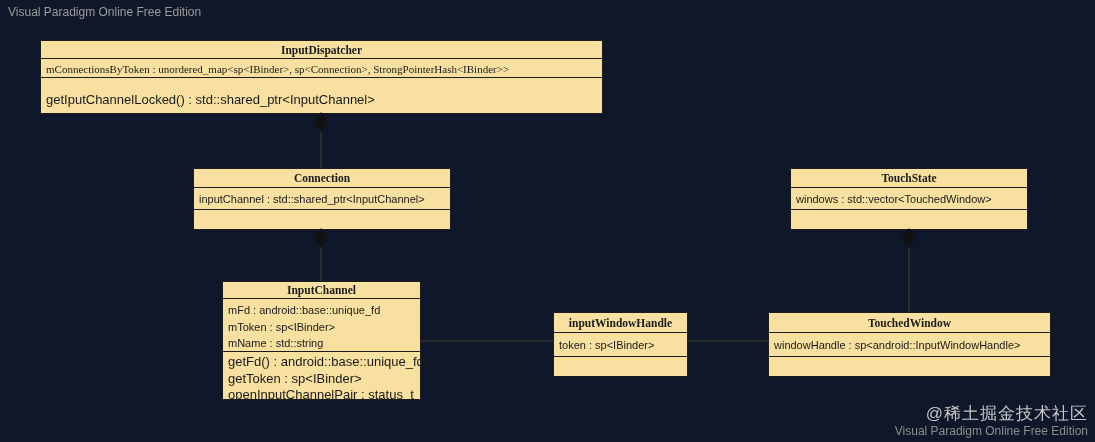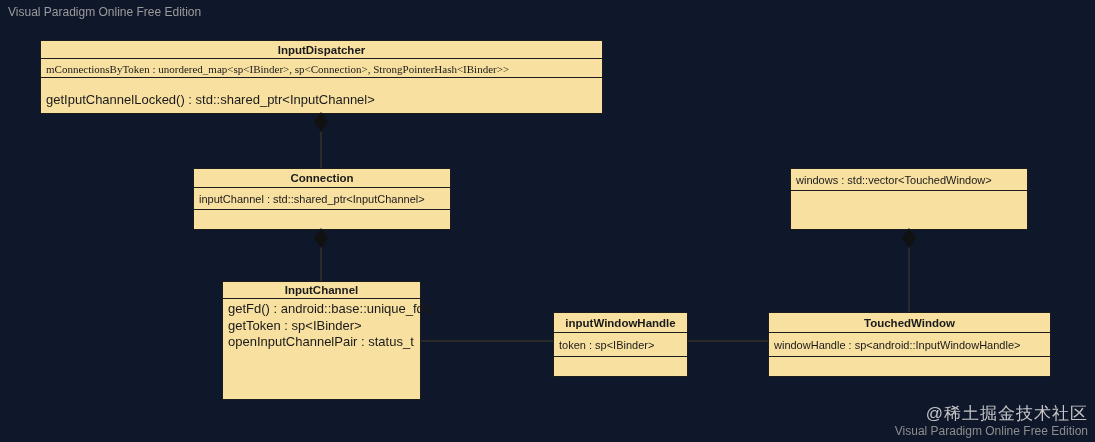--- a/index.html
+++ b/index.html
@@ -4,21 +4,21 @@
 <style>
   * { margin:0; padding:0; box-sizing:border-box; }
   html,body { background:#ffffff; }
   body { font-family:"Liberation Sans", sans-serif; color:#1a1a1a; }
   .canvas { position:relative; width:1095px; height:442px; background:#0f172a; overflow:hidden; }
 
   
   .uml-class { position:absolute; background:#F8E1A0; border:1.6px solid #1c1c1c; }
   .uml-title { font-weight:bold; font-size:11.5px; text-align:center;
                border-bottom:1.4px solid #1c1c1c; display:flex; align-items:center; justify-content:center;
-               white-space:nowrap; overflow:visible; }
+               white-space:nowrap; overflow:visible;font-family:Liberation Serif, serif; }
   .uml-attrs { border-bottom:1.4px solid #1c1c1c; padding:2px 5px; font-size:11px; }
   .uml-ops   { padding:2px 5px; font-size:13px; }
   .uml-line  { line-height:16px; white-space:nowrap; }
 
   
   .c0 { left:40px;  top:40px;  width:563px; height:74px; }
   .c0 .uml-title { height:18px; }
   .c0 .uml-attrs { height:19px; padding-top:2px;font-family:Liberation Serif, serif; }
   .c0 .uml-ops   { padding-top:14px; }
 
@@ -85,28 +85,34 @@
   <div class="uml-class c1">
     <div class="uml-title">Connection</div>
     <div class="uml-attrs">
       <div class="uml-line">inputChannel : std::shared_ptr&lt;InputChannel&gt;</div>
     </div>
     <div class="uml-ops"></div>
   </div>
 
   <div class="uml-class c2">
     <div class="uml-title">InputChannel</div>
+    <div class="uml-attrs">
+      <div class="uml-line">mFd : android::base::unique_fd</div>
+      <div class="uml-line">mToken : sp&lt;IBinder&gt;</div>
+      <div class="uml-line">mName : std::string</div>
+    </div>
     <div class="uml-ops">
       <div class="uml-line">getFd() : android::base::unique_fd&amp;</div>
       <div class="uml-line">getToken : sp&lt;IBinder&gt;</div>
       <div class="uml-line">openInputChannelPair : status_t</div>
     </div>
   </div>
 
   <div class="uml-class c3">
+    <div class="uml-title">TouchState</div>
     <div class="uml-attrs">
       <div class="uml-line">windows : std::vector&lt;TouchedWindow&gt;</div>
     </div>
     <div class="uml-ops"></div>
   </div>
 
   <div class="uml-class c4">
     <div class="uml-title">inputWindowHandle</div>
     <div class="uml-attrs">
       <div class="uml-line">token : sp&lt;IBinder&gt;</div>

